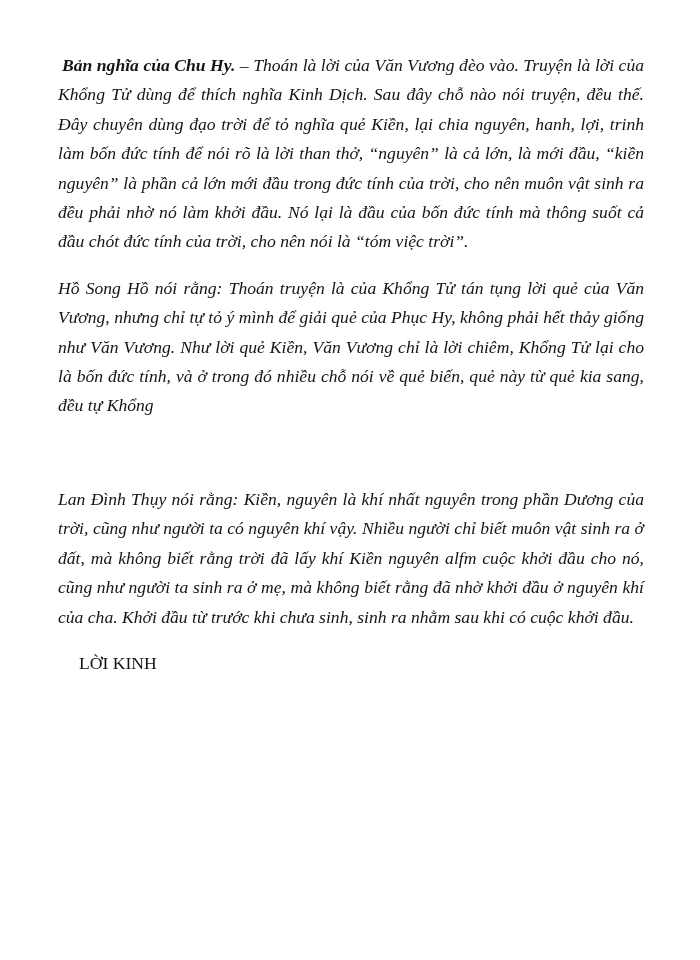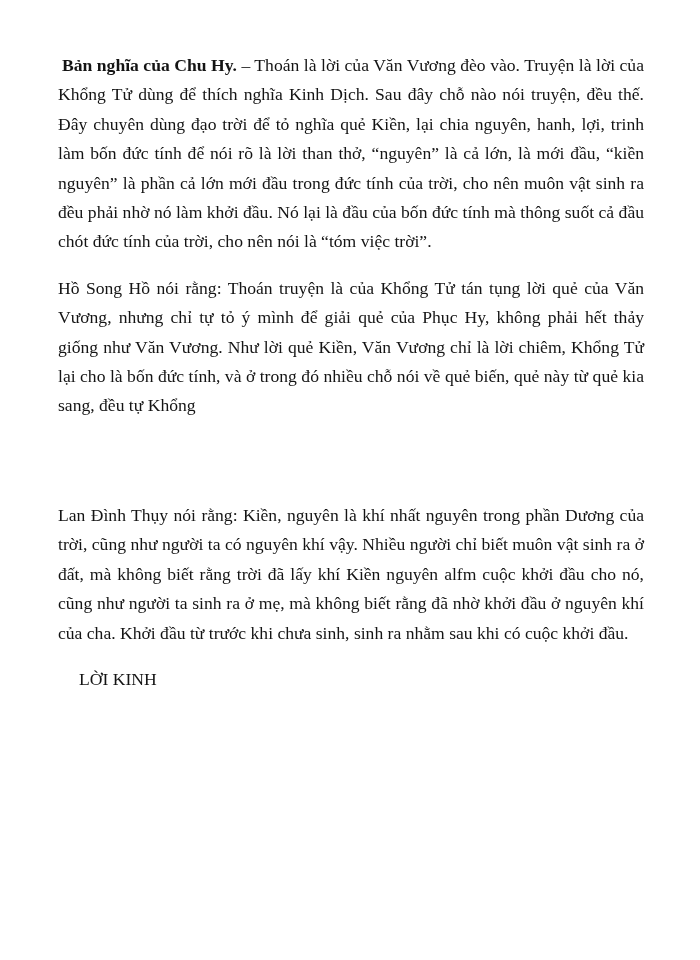--- a/index.html
+++ b/index.html
@@ -22,33 +22,34 @@
     box-sizing: border-box;
     padding: 51px 56px 0 58px;
   }
   .body-text {
     font-size: 17.6px;
     line-height: 29.4px;
     text-align: justify;
     text-justify: inter-word;
     color: #141414;
     margin: 0;
+    font-style: italic;
     -webkit-font-smoothing: antialiased;
   }
   .para {
     margin: 0 0 17px 0;
   }
   .para-indent {
     text-indent: 4px;
   }
   .lead {
     font-weight: bold;
   }
   .gap-large {
-    margin-bottom: 80px;
+    margin-bottom: 64px;
   }
   .section-label {
     font-size: 17.6px;
     line-height: 29.4px;
     color: #141414;
     margin: 16px;
     text-indent: 5px;
     text-align: left;
   }
 </style>

